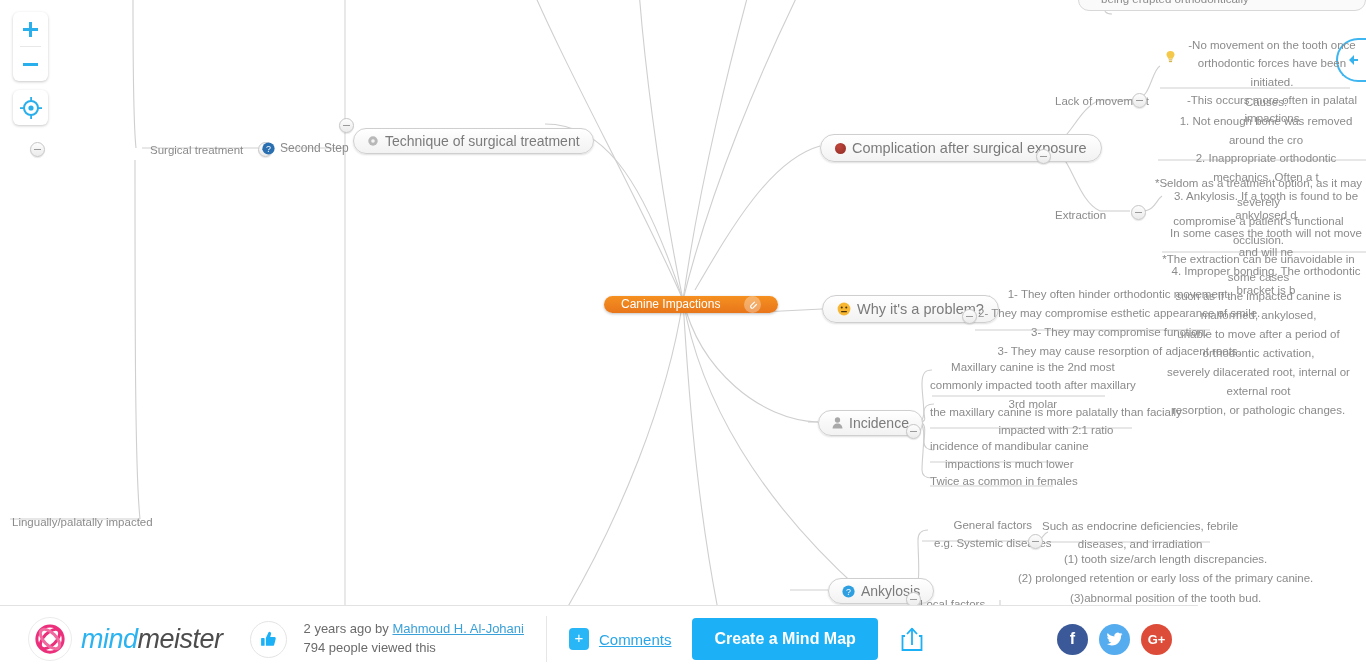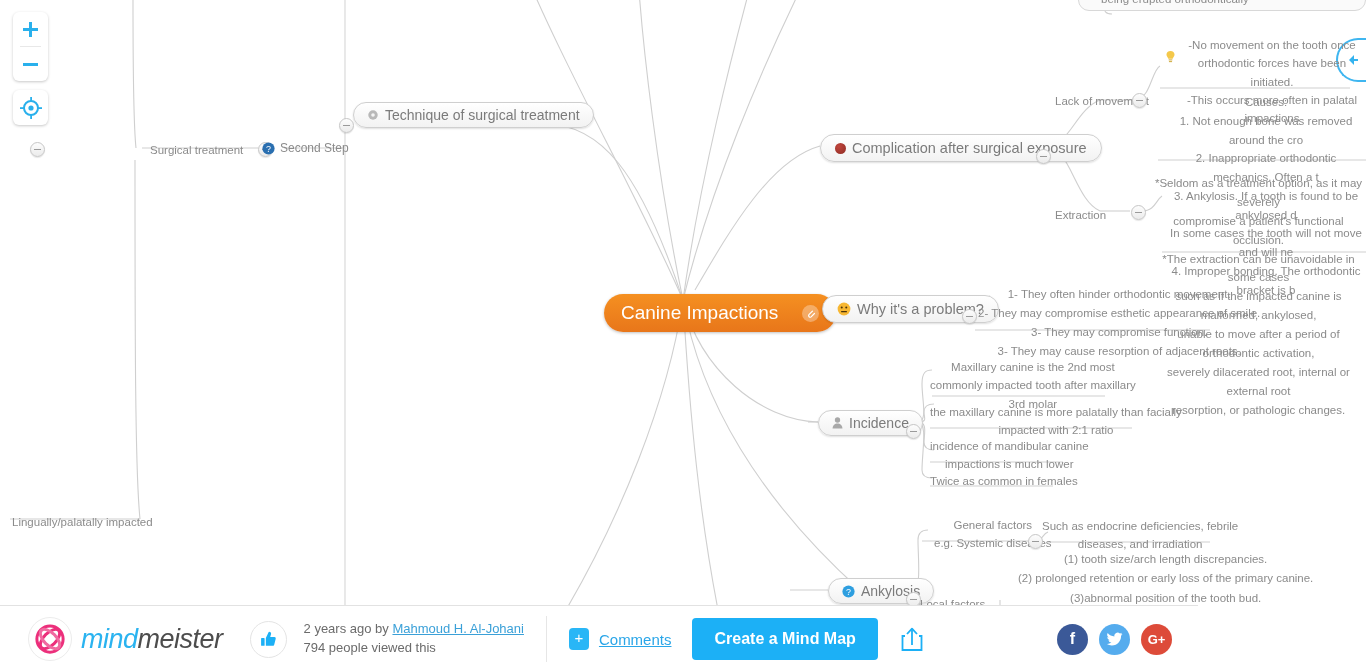--- a/index.html
+++ b/index.html
@@ -28,22 +28,22 @@
     display:inline-flex;align-items:center;gap:6px;
     border:1px solid #cfcfcf;border-radius:16px;
     background:linear-gradient(#ffffff,#f2f2f2);
     box-shadow:0 1px 2px rgba(0,0,0,.13);
     padding:4px 13px;color:#7b7b7b;font-size:14px;white-space:nowrap;
   }
   .pill.big{font-size:14.5px;padding:5px 14px;}
   .root{
     display:inline-flex;align-items:center;gap:24px;
     background:linear-gradient(#f59021,#e8761a);
-    border-radius:19px;color:#fff;font-size:19px;
-    padding:8px 17px;box-shadow:0 1px 3px rgba(0,0,0,.25);
+    border-radius:19px;color:#fff;font-size:12px;
+    padding:0 17px;box-shadow:0 1px 3px rgba(0,0,0,.25);
   }
   .plaintext{color:#8b8b8b;font-size:11.5px;line-height:1.42;white-space:pre-line;}
   .underline-box{border-bottom:1px solid #dcdcdc;padding-bottom:2px;}
 
   
   .ico{display:inline-block;vertical-align:middle;line-height:0;}
   .dot-red{width:11px;height:11px;border-radius:50%;
     background:radial-gradient(circle at 35% 32%,#c0453c,#8f2d25);display:inline-block;}
   .clip{width:17px;height:17px;border-radius:50%;background:rgba(255,255,255,.32);
     display:inline-flex;align-items:center;justify-content:center;}
@@ -206,21 +206,21 @@
       <svg width="13" height="13" viewBox="0 0 16 16">
         <circle cx="8" cy="8" r="7.5" fill="#2a6fb0"></circle>
         <text x="8" y="12" font-size="11" font-family="Liberation Sans, sans-serif" fill="#fff" text-anchor="middle">?</text>
       </svg>
     </span>
     <span class="plaintext" style="font-size:12px;">Second Step</span>
   </div>
 
   <div class="handle" style="left:339px;top:118px;"></div>
 
-  <div class="node" style="left:353px;top:102px;">
+  <div class="node" style="left:353px;top:128px;">
     <span class="pill">
       <span class="ico">
         <svg width="12" height="12" viewBox="0 0 16 16">
           <circle cx="8" cy="8" r="6.3" fill="#b8b8b8"></circle>
           <circle cx="8" cy="8" r="2.4" fill="#f4f4f4"></circle>
         </svg>
       </span>
       <span>Technique of surgical treatment</span>
     </span>
   </div>

